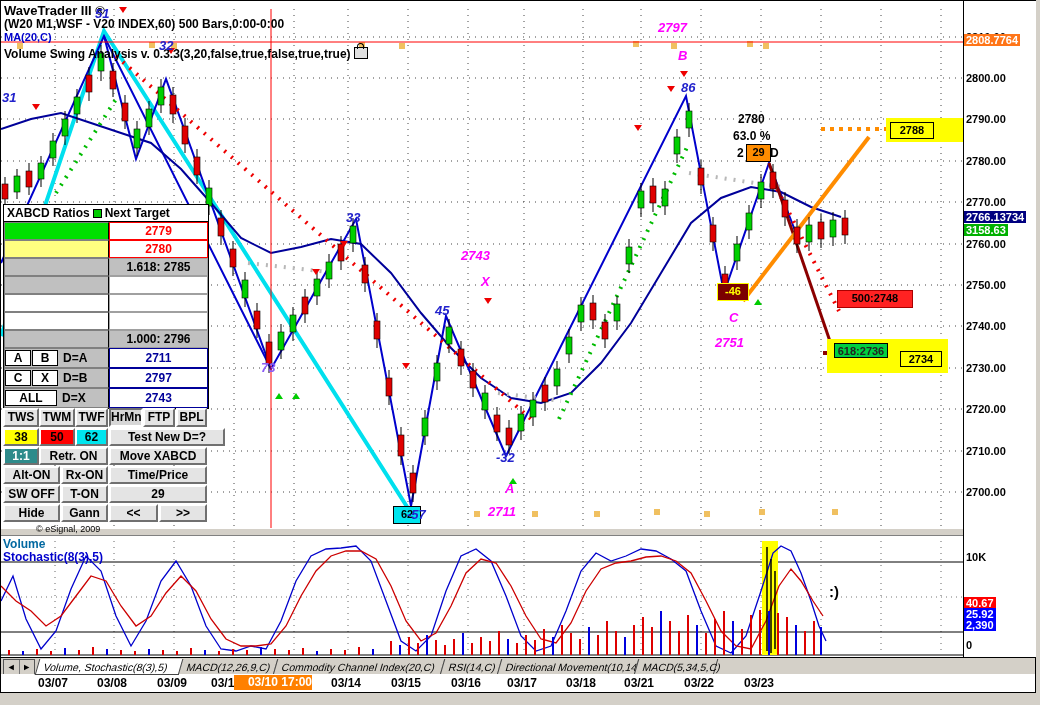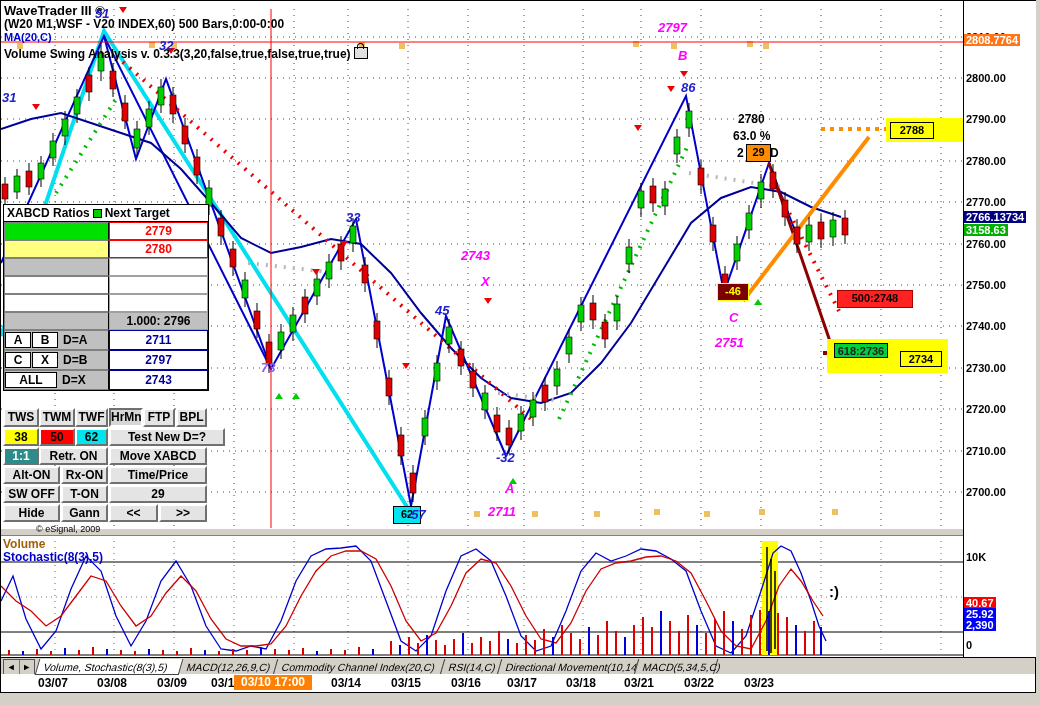--- a/index.html
+++ b/index.html
@@ -28,21 +28,21 @@
   
   #tabbar{position:absolute;left:0;top:656px;width:1034px;height:17px;background:#d4d0c8;border-top:1px solid #000;}
   .tab{position:absolute;top:1px;height:15px;background:#d4d0c8;border:1px solid #444;border-top:none;transform:skewX(-16deg);}
   .tab-label{position:absolute;top:2px;font-size:10.5px;color:#000;white-space:nowrap;transform:skewX(0);}
   .tab.active{background:#fff;z-index:3;}
   #tab-scroll{position:absolute;left:2px;top:1px;width:30px;height:15px;background:#d4d0c8;border:1px solid #555;font-size:9px;display:flex;}
   .tsbtn{flex:1;text-align:center;line-height:14px;border-right:1px solid #777;}
   
   #dateaxis{position:absolute;left:0;top:673px;width:1034px;height:18px;background:#fff;}
   .dtick{position:absolute;top:2px;font-size:12px;font-weight:bold;color:#000;}
-  #date-badge{position:absolute;top:1px;height:15px;color:#fff;font-size:12px;font-weight:bold;text-align:center;line-height:15px;}
+  #date-badge{position:absolute;top:1px;height:15px;color:#fff;font-size:12px;font-weight:bold;text-align:right;line-height:15px;}
   .lock{display:inline-block;position:relative;width:12px;height:10px;background:#e0e0e0;border:1px solid #000;vertical-align:-1px;margin-left:3px;}
   .lock:before{content:"";position:absolute;left:2px;top:-5px;width:5px;height:5px;border:1px solid #000;border-bottom:none;border-radius:4px 4px 0 0;}
   .splitter{position:absolute;left:0;top:527px;width:962px;height:6px;background:#d4d0c8;border-top:1px solid #fff;border-bottom:1px solid #808080;}
 </style>
 </head>
 <body>
 
 <div id="stage">
   <div id="win">
     <svg id="chart-svg" width="962" height="692">
@@ -398,20 +398,27 @@
               <span class="rt-lab"></span>
               <span class="rt-val"></span>
             </div>
             <div class="rt-r" style="color: rgb(255, 0, 0); border: 1px solid rgb(255, 0, 0);">2780</div>
           </div>
           <div class="rt-row">
             <div class="rt-l" style="background: rgb(192, 192, 192);">
               <span class="rt-lab"></span>
               <span class="rt-val"></span>
             </div>
+            <div class="rt-r" style="color: rgb(0, 0, 0); background: rgb(192, 192, 192);">1.618: 2785</div>
+          </div>
+          <div class="rt-row">
+            <div class="rt-l" style="background: rgb(192, 192, 192);">
+              <span class="rt-lab"></span>
+              <span class="rt-val"></span>
+            </div>
             <div class="rt-r" style="color: rgb(0, 0, 0);"></div>
           </div>
           <div class="rt-row">
             <div class="rt-l" style="background: rgb(255, 255, 255);">
               <span class="rt-lab"></span>
               <span class="rt-val"></span>
             </div>
             <div class="rt-r" style="color: rgb(0, 0, 0);"></div>
           </div>
           <div class="rt-row">
@@ -476,21 +483,21 @@
         <div class="pbtn" style="left: 2px; top: 484px; width: 57px; height: 18px;">SW OFF</div>
         <div class="pbtn" style="left: 60px; top: 484px; width: 47px; height: 18px;">T-ON</div>
         <div class="pbtn" style="left: 108px; top: 484px; width: 98px; height: 18px;">29</div>
         <div class="pbtn" style="left: 2px; top: 503px; width: 57px; height: 18px;">Hide</div>
         <div class="pbtn" style="left: 60px; top: 503px; width: 47px; height: 18px;">Gann</div>
         <div class="pbtn" style="left: 108px; top: 503px; width: 49px; height: 18px;">&lt;&lt;</div>
         <div class="pbtn" style="left: 158px; top: 503px; width: 48px; height: 18px;">&gt;&gt;</div>
       </div>
     <div class="abs" style="left:3px;top:523px;font-size:9px;color:#000;padding-left:32px;">© eSignal, 2009</div>
 
-    <div class="abs" style="left:2px;top:536px;font-size:12px;font-weight:bold;color:#a16207;">Volume</div>
+    <div class="abs" style="left:2px;top:536px;font-size:12px;font-weight:bold;color:#0369a1;">Volume</div>
     <div class="abs" style="left:2px;top:549px;font-size:12px;font-weight:bold;color:#0000cc;">Stochastic(8(3),5)</div>
 
     <div id="callout-layer">
         <div class="callout" style="left: 885px; top: 117px; width: 82px; height: 24px; background: rgb(255, 255, 0);"></div>
         <div class="callout" style="left: 889px; top: 121px; width: 42px; height: 15px; background: rgb(255, 255, 0); border: 1px solid rgb(0, 0, 0); color: rgb(0, 0, 0);">2788</div>
         <div class="callout" style="left: 826px; top: 338px; width: 121px; height: 34px; background: rgb(255, 255, 0);"></div>
         <div class="callout" style="left: 833px; top: 342px; width: 52px; height: 13px; background: rgb(0, 208, 64); border: 1px solid rgb(0, 0, 0); color: rgb(34, 34, 34);">618:2736</div>
         <div class="callout" style="left: 899px; top: 350px; width: 40px; height: 14px; background: rgb(255, 255, 0); border: 1px solid rgb(0, 0, 0); color: rgb(0, 0, 0);">2734</div>
         <div class="callout" style="left: 836px; top: 289px; width: 74px; height: 16px; background: rgb(255, 34, 34); border: 1px solid rgb(170, 0, 0); color: rgb(0, 0, 0);">500:2748</div>
         <div class="callout" style="left: 716px; top: 282px; width: 30px; height: 16px; background: rgb(123, 0, 0); border: 1px solid rgb(255, 255, 0); color: rgb(255, 255, 0);">-46</div>

